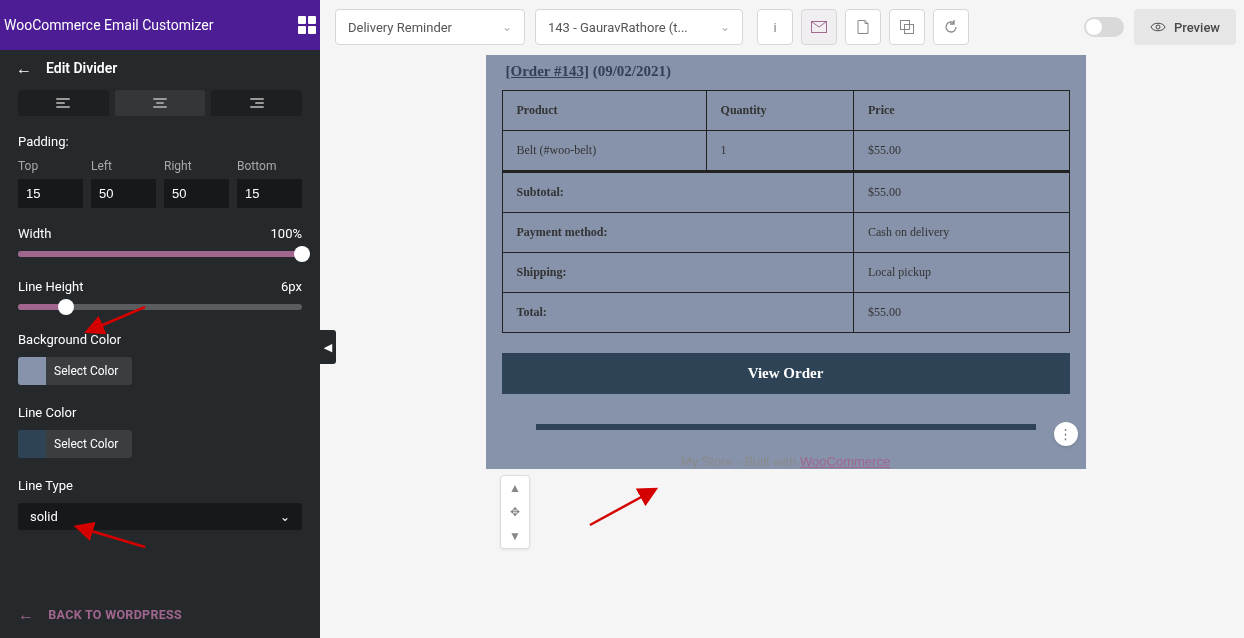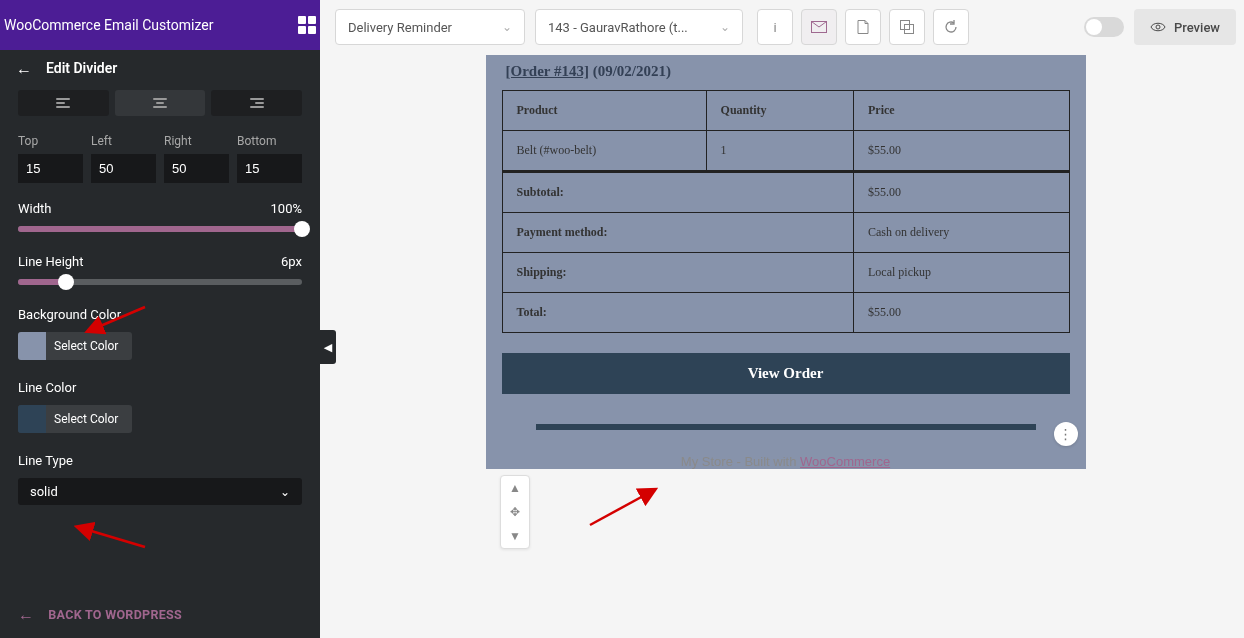--- a/index.html
+++ b/index.html
@@ -129,20 +129,21 @@
         </div>
       <div class="align-btn">
           <div class="align-ico right">
             <span></span>
             <span></span>
             <span></span>
           </div>
         </div>
     </div>
 
+    <div class="label-row">Padding:</div>
     <div class="pad-grid">
       <div class="pad-col">
           <span class="lbl">Top</span>
           <input value="15" style="">
         </div>
       <div class="pad-col">
           <span class="lbl">Left</span>
           <input value="50" style="">
         </div>
       <div class="pad-col">

